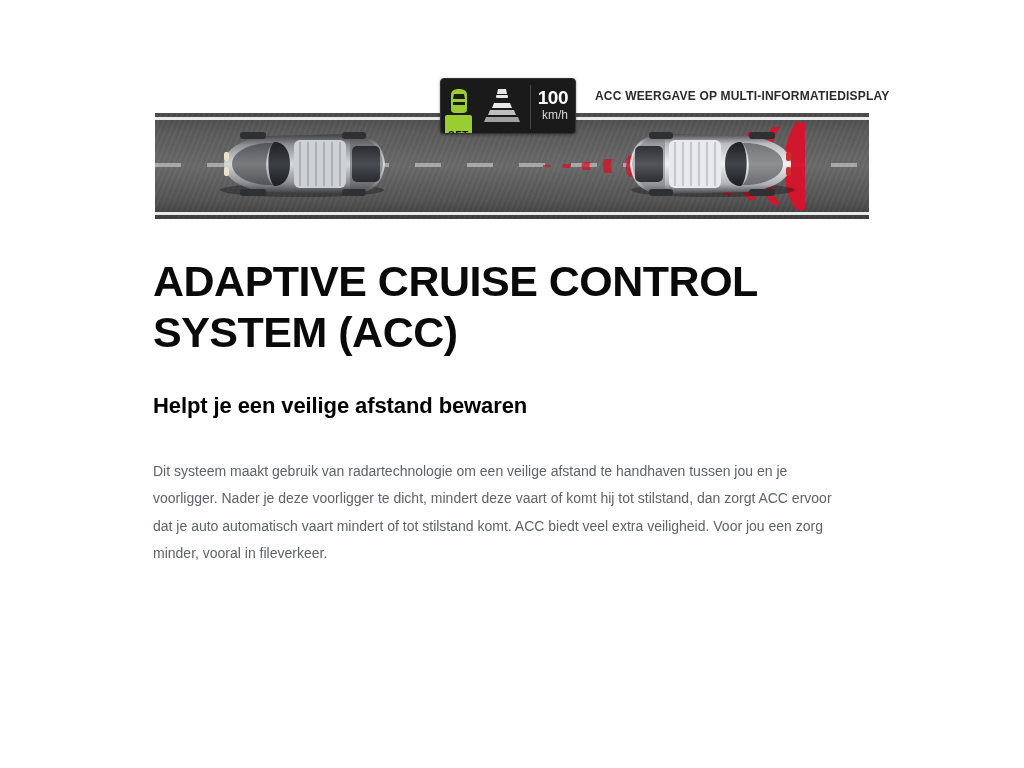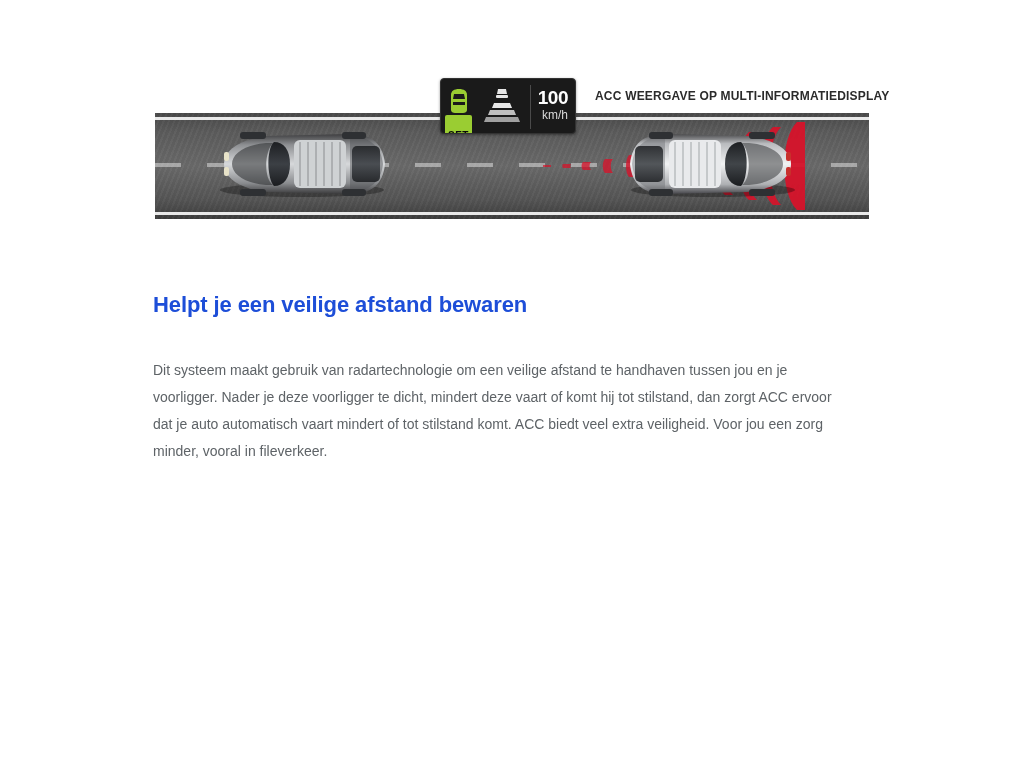--- a/index.html
+++ b/index.html
@@ -196,21 +196,21 @@
     line-height: 1.18;
     font-weight: bold;
     color: #0a0a0a;
     letter-spacing: -0.5px;
     max-width: 700px;
   }
   h2.subtitle {
     margin: 36px 0 0 0;
     font-size: 22px;
     font-weight: bold;
-    color: #1d4ed8;
+    color: #000000;
     letter-spacing: -0.1px;
   }
   p.body {
     margin: 39px 0 0 0;
     font-size: 14px;
     line-height: 1.93;
     color: #5e6367;
     max-width: 700px;
     font-weight: normal;
   }
@@ -361,17 +361,18 @@
           <span class="num">100</span>
           <span class="unit">km/h</span>
         </div>
       </div>
     </div>
 
     <div class="mid-caption">ACC WEERGAVE OP MULTI-INFORMATIEDISPLAY</div>
   </div>
 
   <div class="content">
+    <h1 class="title">ADAPTIVE CRUISE CONTROL SYSTEM (ACC)</h1>
     <h2 class="subtitle">Helpt je een veilige afstand bewaren</h2>
     <p class="body">Dit systeem maakt gebruik van radartechnologie om een veilige afstand te handhaven tussen jou en je voorligger. Nader je deze voorligger te dicht, mindert deze vaart of komt hij tot stilstand, dan zorgt ACC ervoor dat je auto automatisch vaart mindert of tot stilstand komt. ACC biedt veel extra veiligheid. Voor jou een zorg minder, vooral in fileverkeer.</p>
   </div>
 
 </div>
 
 </body></html>

